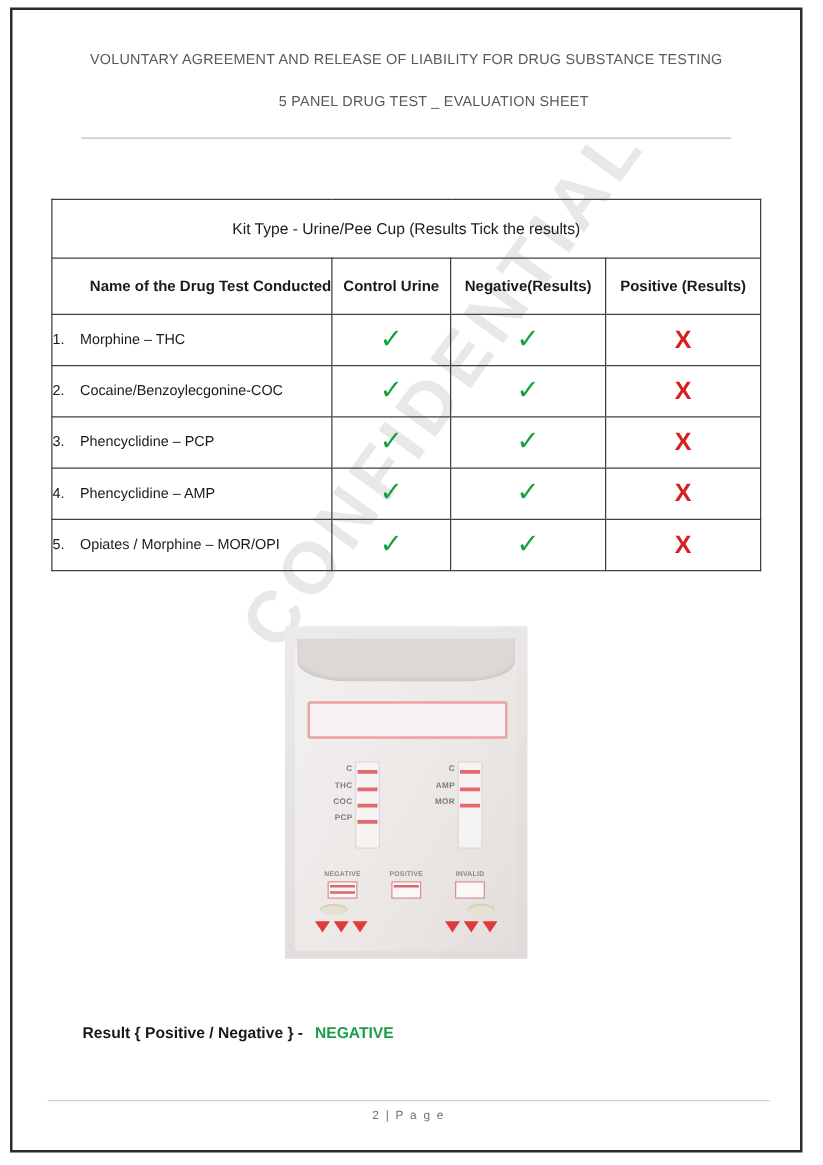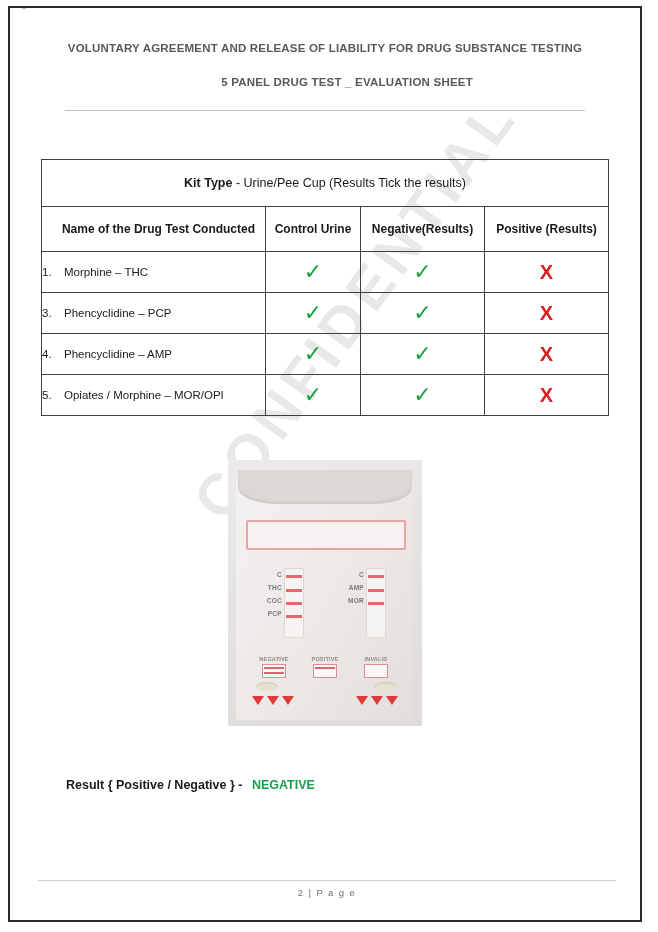--- a/index.html
+++ b/index.html
@@ -63,27 +63,27 @@
     position: relative;
     z-index: 2;
   }
 
   .title-block {
     padding-top: 34px;
     text-align: center;
   }
   .title-line-1 {
     font-size: 11.5px;
-    font-weight: bold;
+    font-weight: normal;
     color: #595959;
     letter-spacing: 0.2px;
   }
   .title-line-2 {
     font-size: 11.5px;
-    font-weight: bold;
+    font-weight: normal;
     color: #595959;
     margin-top: 22px;
     letter-spacing: 0.2px;
     margin-left: 44px;
   }
   .header-rule {
     width: 520px;
     height: 0;
     border-top: 1px solid #bfbfbf;
     margin: 22px auto 0 auto;
@@ -100,31 +100,31 @@
     border: 1px solid #404040;
     padding: 0;
     vertical-align: middle;
   }
   .kit-type-cell {
     height: 46px;
     text-align: center;
     font-size: 12.5px;
     color: #1a1a1a;
   }
-  .kit-type-cell b { font-weight: bold; }
+  .kit-type-cell b { font-weight: normal; }
   .col-head {
     height: 44px;
     text-align: center;
     font-size: 12px;
     font-weight: bold;
     color: #1a1a1a;
     padding: 0 6px;
   }
   .col-head.drugname {
-    text-align: center;
+    text-align: right;
     padding-left: 10px;
   }
   .drug-cell {
     height: 40px;
     font-size: 11.5px;
     color: #1a1a1a;
     padding-left: 12px;
   }
   .drug-cell .num {
     display: inline-block;
@@ -358,20 +358,28 @@
 
           <tr>
             <td class="drug-cell">
               <span class="num">1.</span><span>Morphine – THC</span>
             </td>
             <td class="mark-cell"><span class="check">✓</span></td>
             <td class="mark-cell"><span class="check">✓</span></td>
             <td class="mark-cell"><span class="cross">X</span></td>
           </tr>
 
+          <tr>
+            <td class="drug-cell">
+              <span class="num">2.</span><span>Cocaine/Benzoylecgonine-COC</span>
+            </td>
+            <td class="mark-cell"><span class="check">✓</span></td>
+            <td class="mark-cell"><span class="check">✓</span></td>
+            <td class="mark-cell"><span class="cross">X</span></td>
+          </tr>
 
           <tr>
             <td class="drug-cell">
               <span class="num">3.</span><span>Phencyclidine – PCP</span>
             </td>
             <td class="mark-cell"><span class="check">✓</span></td>
             <td class="mark-cell"><span class="check">✓</span></td>
             <td class="mark-cell"><span class="cross">X</span></td>
           </tr>
 

